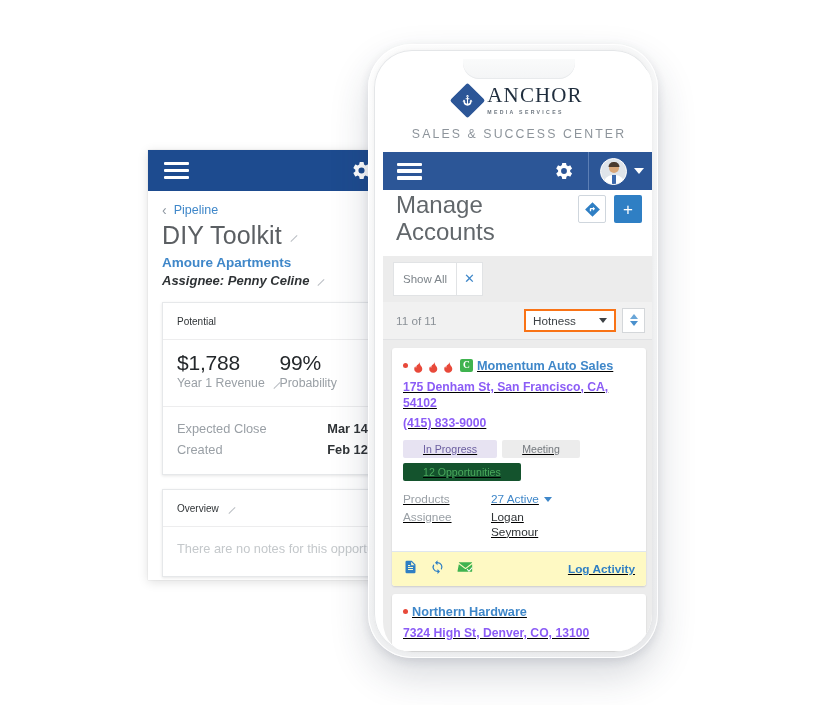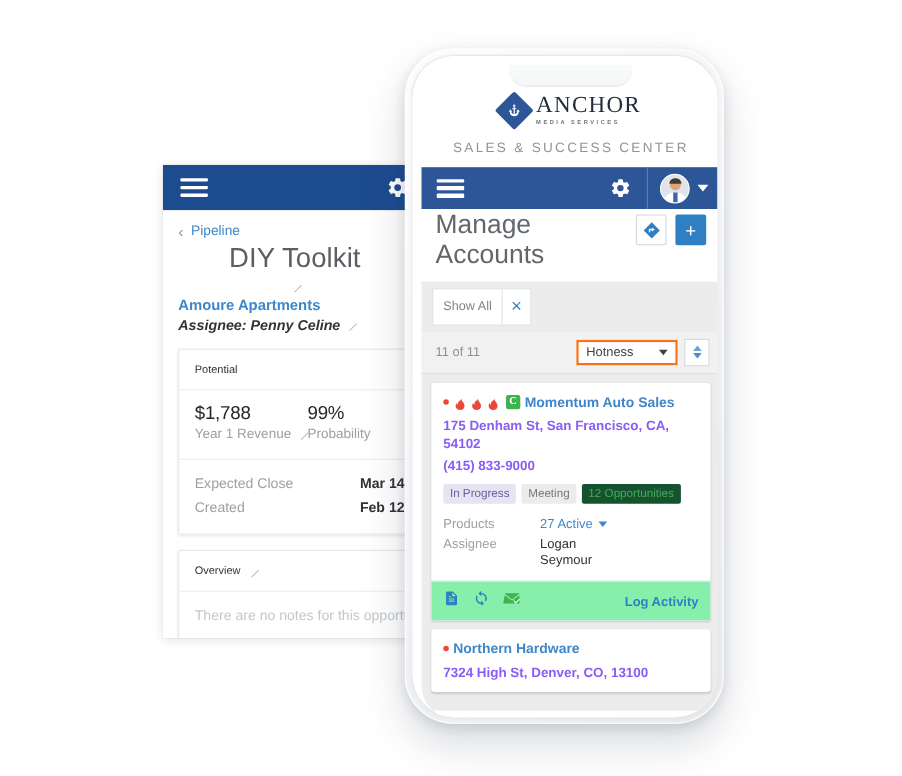--- a/index.html
+++ b/index.html
@@ -71,21 +71,20 @@
   .opp-title {
     font-size: 25px;
     color: #5b5f63;
     font-weight: 300;
     letter-spacing: 0.1px;
     display: flex;
     align-items: center;
     gap: 5px;
     margin: 2px 0 5px 0;
     white-space: nowrap;
-    flex-direction: column;
   }
   .pencil {
     display: inline-block;
     width: 9px;
     height: 9px;
     border-bottom: 1.4px solid #b9bec3;
     transform: rotate(-45deg) translateY(-1px);
     position: relative;
   }
   .pencil::after {
@@ -136,21 +135,21 @@
   }
   .kpi-row {
     display: flex;
     padding: 11px 14px 16px 14px;
     border-bottom: 1px solid #ededee;
   }
   .kpi {
     flex: 1;
   }
   .kpi-value {
-    font-size: 17px;
+    font-size: 21px;
     color: #24282b;
     letter-spacing: -0.2px;
   }
   .kpi-label {
     font-size: 12.3px;
     color: #9aa0a6;
     display: flex;
     align-items: center;
     gap: 5px;
     margin-top: 1px;
@@ -457,20 +456,21 @@
     width: 0; height: 0;
     border-left: 4.5px solid transparent;
     border-right: 4.5px solid transparent;
     border-top: 5px solid #4a90cd;
   }
 
   
   #account-list {
     background: #ececec;
     padding: 8px 9px 9px 9px;
+    text-decoration: underline;
   }
   .acct-card {
     background: #ffffff;
     border-radius: 3px;
     box-shadow: 0 1px 2px rgba(0,0,0,0.14);
     margin-bottom: 8px;
     overflow: hidden;
   }
   .acct-body { padding: 10px 11px 10px 11px; }
   .acct-titleline {
@@ -511,21 +511,21 @@
     margin-top: 4px;
   }
   .badge-row {
     display: flex;
     gap: 5px;
     margin-top: 9px;
     flex-wrap: wrap;
   }
   .badge {
     font-size: 10.6px;
-    padding: 3px 6px;
+    padding: 3px 20px;
     border-radius: 2px;
     white-space: nowrap;
   }
   .badge.purple { background: #e7e3f2; color: #6b5ea0; }
   .badge.gray   { background: #ececec; color: #74797e; }
   .badge.green  { background: #14532d; color: #4aa95c; }
 
   .kv-table { margin-top: 10px; }
   .kv-row {
     display: flex;
@@ -537,21 +537,21 @@
   .kv-v { color: #2f3336; line-height: 1.3; }
   .kv-v.link { color: #3f87c9; display: flex; align-items: center; gap: 5px; }
   .kv-v .caret {
     width: 0; height: 0;
     border-left: 4px solid transparent;
     border-right: 4px solid transparent;
     border-top: 5px solid #3f87c9;
   }
 
   .acct-footer {
-    background: #86efac;
+    background: #fef9c3;
     border-top: 1px solid #dfe6ee;
     display: flex;
     align-items: center;
     justify-content: space-between;
     padding: 7px 11px;
   }
   .footer-icons { display: flex; align-items: center; gap: 12px; }
   .log-activity {
     color: #2f7fc4;
     font-size: 11.8px;

